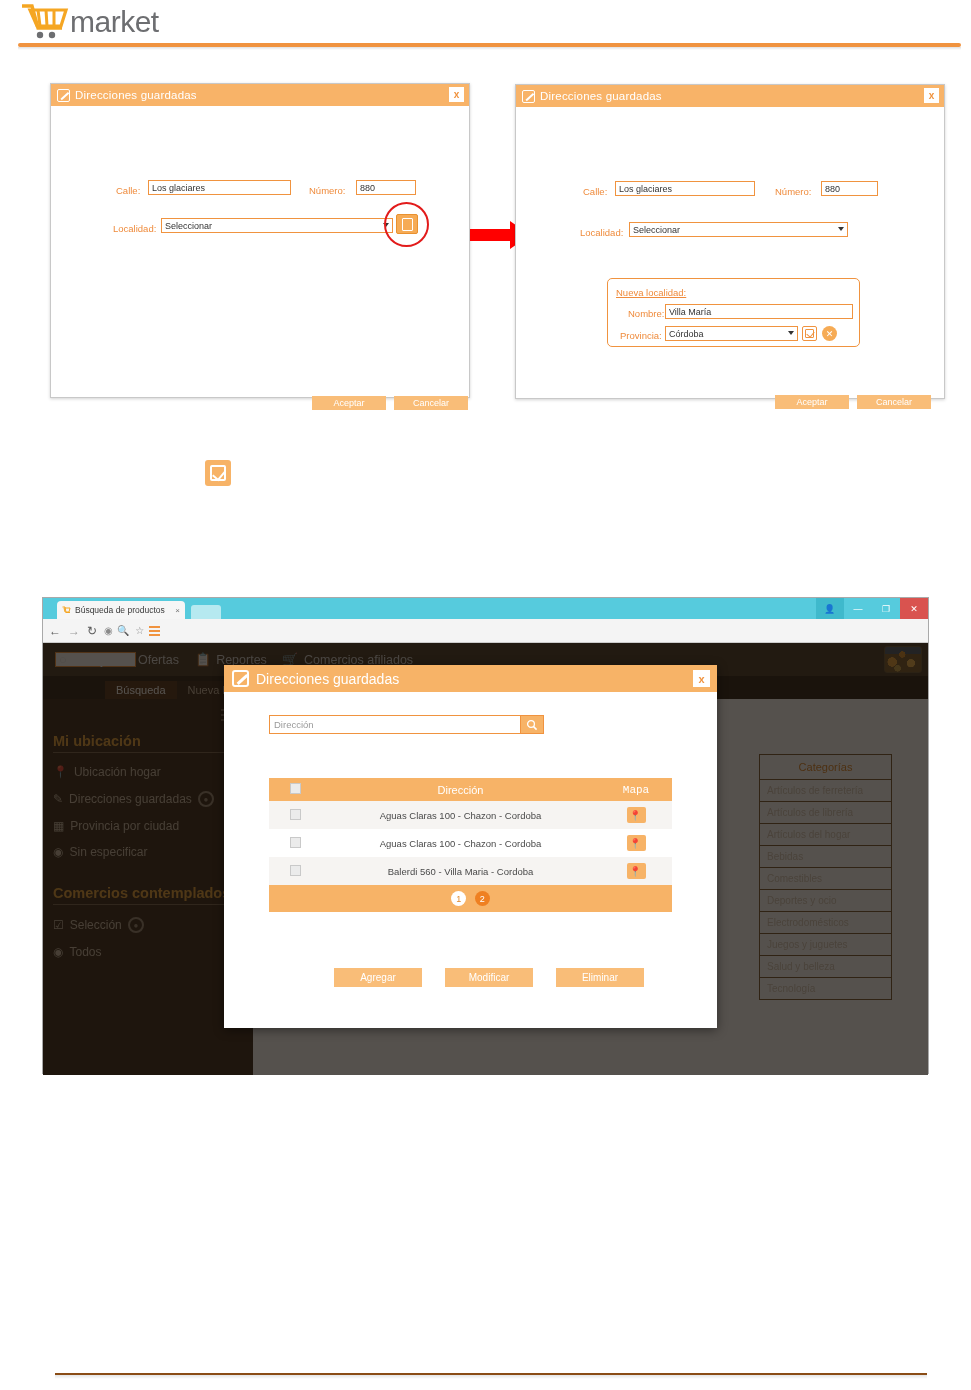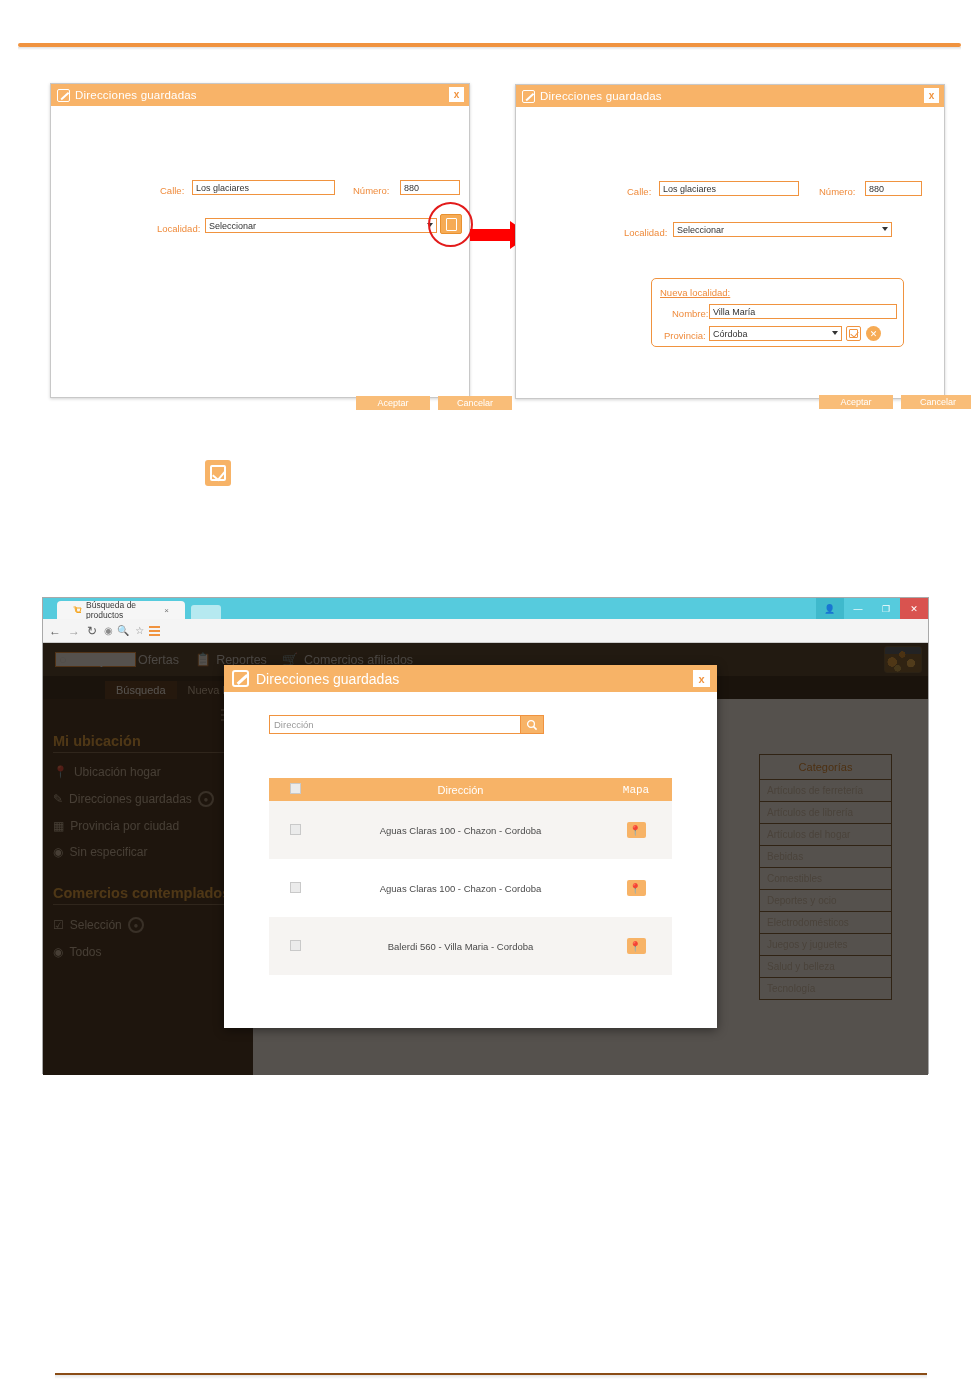--- a/index.html
+++ b/index.html
@@ -40,21 +40,21 @@
   }
   .pencil-ico:after{
     content:""; position:absolute; width:10px; height:2.4px; background:#fff;
     transform:rotate(-42deg); left:2px; top:5px;
   }
   .dlg-close {
     position:absolute; right:5px; top:3px; width:15px; height:15px;
     background:#fff; color:#f0933f; font-size:10px; font-weight:bold;
     display:flex; align-items:center; justify-content:center; cursor:pointer;
   }
-  .dlg-body { position:relative; height:calc(100% - 22px);margin-left:44px; }
+  .dlg-body { position:relative; height:calc(100% - 22px); }
 
   .fld-label { position:absolute; font-size:9.5px; color:#ef8b3c; }
   .inp {
     position:absolute; border:1px solid #f0933f; background:#fff;
     font-size:9px; color:#333; padding:0 3px; height:15px; line-height:14px;
     font-family:"Liberation Sans", sans-serif;
   }
   .sel {
     position:absolute; border:1px solid #f0933f; background:#fff;
     font-size:9px; color:#333; padding:0 3px; height:15px; line-height:14px;
@@ -127,21 +127,21 @@
   .browser {
     position:absolute; left:42px; top:597px; width:887px; height:477px;
     background:#3a3a38; border:1px solid #a9a9a9;
   }
   .brw-tabstrip {
     height:21px; background:#56cbdd; position:relative;
   }
   .brw-tab {
     position:absolute; left:14px; top:3px; width:128px; height:18px;
     background:#f6f6f6; border-radius:4px 4px 0 0;
-    display:flex; align-items:center; padding:0 16px; font-size:8.5px; color:#3a3a3a;
+    display:flex; align-items:center; padding:0 5px; font-size:8.5px; color:#3a3a3a;
   }
   .brw-tab .fav { width:9px; height:9px; margin-right:4px; flex:none; position:relative; }
   .brw-tab .tabx { margin-left:auto; font-size:8px; color:#777; cursor:pointer; }
   .brw-newtab {
     position:absolute; left:148px; top:7px; width:30px; height:14px;
     background:#eaf9fb; border-radius:3px 3px 0 0; opacity:.65;
   }
   .win-ctrl {
     position:absolute; top:0; height:21px; display:flex; align-items:center;
     justify-content:center; font-size:9px; color:#ffffff; cursor:pointer;
@@ -247,21 +247,21 @@
   .search-inp::placeholder { color:#9a9a9a; }
   .search-btn {
     width:23px; height:19px; background:#f7b367; color:#fff;
     display:flex; align-items:center; justify-content:center; cursor:pointer;
     font-size:12px; border:1px solid #f0933f; border-left:none;
   }
   .tbl { position:absolute; left:45px; top:113px; width:403px; border-collapse:collapse; }
   .tbl th {
     background:#f7b367; color:#fff; font-weight:normal; font-size:11px; padding:5px 0;
   }
-  .tbl td { font-size:9.5px; color:#4a4a4a; text-align:center; padding:21px 0; }
+  .tbl td { font-size:9.5px; color:#4a4a4a; text-align:center; padding:6px 0; }
   .tbl tr.odd td { background:#f6f4f2; }
   .cbx {
     width:11px; height:11px; background:#ebebeb; border:1px solid #c9c9c9; display:inline-block;
     cursor:pointer;
   }
   .pin-btn {
     width:19px; height:16px; background:#f7b367; color:#fff; border-radius:2px;
     display:inline-flex; align-items:center; justify-content:center; font-size:10px;
     cursor:pointer;
   }
@@ -280,20 +280,32 @@
   }
 
   .footer-rule { position:absolute; left:55px; top:1373px; width:872px; height:2px; background:#8a4d16; }
   .footer-shadow { position:absolute; left:55px; top:1375px; width:872px; height:4px;
     background:linear-gradient(to bottom, rgba(0,0,0,.10), rgba(0,0,0,0)); }
 </style>
 </head>
 <body>
 
 <div class="page-header">
+  <div class="logo">
+    <div class="logo-mark">
+      <svg width="54" height="40" viewBox="0 0 54 40">
+        <path d="M4 4 L14 4 L20 26 L44 26" fill="none" stroke="#f5a623" stroke-width="3.4"></path>
+        <path d="M12 8 L48 8 L43 24 L19 24 Z" fill="none" stroke="#f5a623" stroke-width="3.2"></path>
+        <path d="M20 8 L22 24 M28 8 L29 24 M36 8 L36 24" stroke="#f5a623" stroke-width="3"></path>
+        <circle cx="22" cy="33" r="3.2" fill="#6d6e71"></circle>
+        <circle cx="34" cy="33" r="3.2" fill="#6d6e71"></circle>
+      </svg>
+    </div>
+    <span class="logo-text">market</span>
+  </div>
   <div class="header-rule"></div>
   <div class="header-rule-shadow"></div>
 </div>
 
 <div class="dlg" style="left:50px; top:83px; width:420px; height:315px;">
   <div class="dlg-bar">
     <span class="pencil-ico"></span>
     <span class="dlg-title">Direcciones guardadas</span>
     <span class="dlg-close">x</span>
   </div>
@@ -535,21 +547,32 @@
           <tr>
             <td><span class="cbx"></span></td>
             <td>Aguas Claras 100 - Chazon - Cordoba</td>
             <td><span class="pin-btn">📍</span></td>
           </tr>
           <tr class="odd">
             <td><span class="cbx"></span></td>
             <td>Balerdi 560 - Villa Maria - Cordoba</td>
             <td><span class="pin-btn">📍</span></td>
           </tr>
+          <tr>
+            <td colspan="3" class="pager">
+              <span class="pg-btn">1</span>
+              <span class="pg-btn cur">2</span>
+            </td>
+          </tr>
         </tbody>
       </table>
 
+      <div class="modal-actions">
+        <div class="act-btn">Agregar</div>
+        <div class="act-btn">Modificar</div>
+        <div class="act-btn">Eliminar</div>
+      </div>
     </div>
   </div>
 </div>
 
 <div class="footer-rule"></div>
 <div class="footer-shadow"></div>
 
 </body></html>

